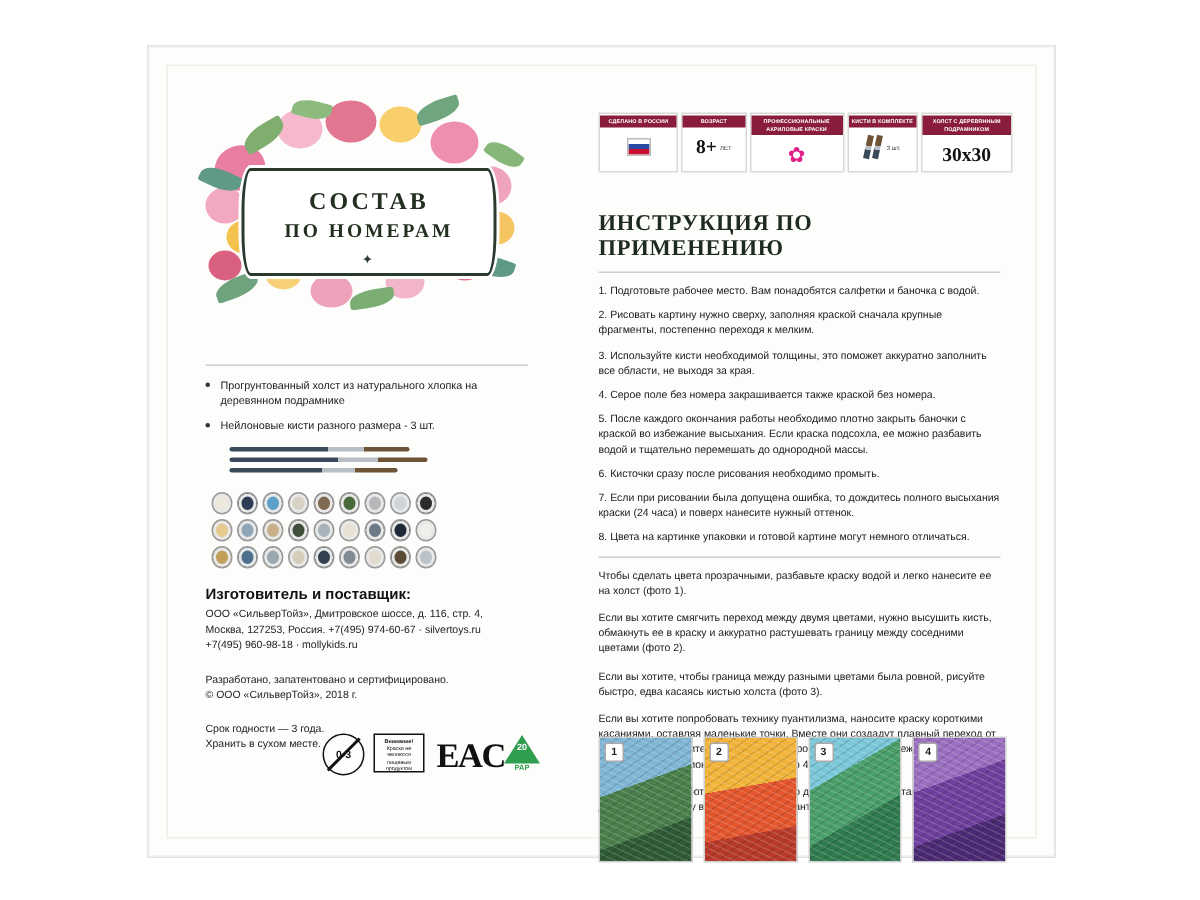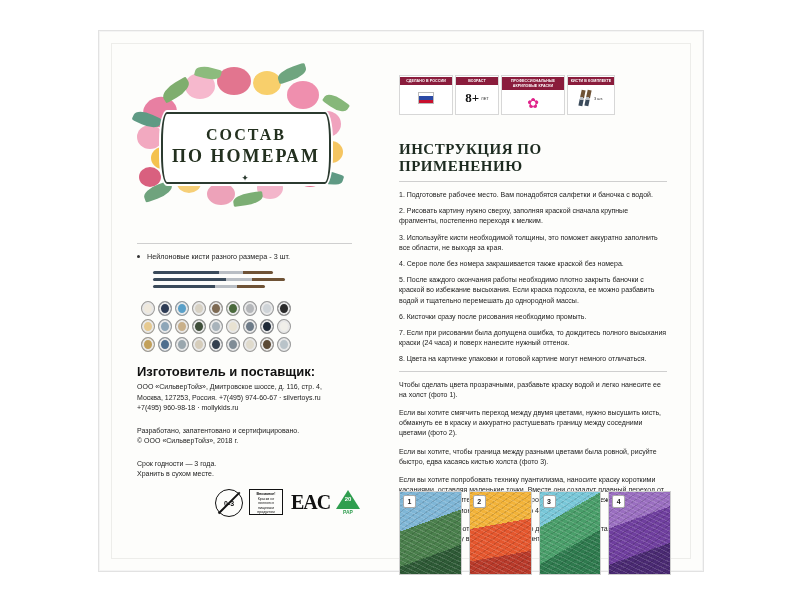--- a/index.html
+++ b/index.html
@@ -77,21 +77,21 @@
     font-family: "Liberation Serif", serif;
     font-weight: bold;
     font-size: 16px;
     letter-spacing: 2px;
     color: #23301f;
     margin-top: 12px;
   }
   .label-plate .l2 {
     font-family: "Liberation Serif", serif;
     font-weight: bold;
-    font-size: 18px;
+    font-size: 13px;
     letter-spacing: 2px;
     color: #23301f;
     margin-top: 2px;
   }
   .label-plate .orn {
     margin-top: 6px;
     font-size: 9px;
     color: #2b3a2f;
     letter-spacing: 2px;
   }
@@ -159,21 +159,21 @@
   }
   .pot {
     width: 13px;
     height: 13px;
     border-radius: 50%;
     border: 1px solid #9a9a9a;
     box-shadow: inset 0 0 0 2px #e8e8e8;
   }
 
   .maker-title {
-    font-size: 13px;
+    font-size: 10px;
     font-weight: bold;
     color: #111;
     margin-bottom: 3px;
   }
   .small-text {
     font-size: 7px;
     line-height: 10.5px;
     color: #222;
   }
   .block-gap { margin-top: 12px; }
@@ -219,21 +219,21 @@
     font-size: 3.6px;
     line-height: 4.6px;
     text-align: center;
     color: #111;
     padding-top: 2px;
     box-sizing: border-box;
   }
   .eac {
     font-family: "Liberation Serif", serif;
     font-weight: bold;
-    font-size: 20px;
+    font-size: 23px;
     color: #111;
     letter-spacing: -1px;
   }
   .recycle {
     width: 30px;
     height: 28px;
     position: relative;
   }
   .rec-tri {
     position: absolute;
@@ -462,20 +462,21 @@
         <div class="label-plate">
           <div class="l1">СОСТАВ</div>
           <div class="l2">ПО НОМЕРАМ</div>
           <div class="orn">✦</div>
         </div>
       </div>
 
       <div style="margin-top:26px;">
         <div class="rule"></div>
         <ul class="kit">
+          <li>Прогрунтованный холст из натурального хлопка на деревянном подрамнике</li>
           <li>Нейлоновые кисти разного размера - 3 шт.</li>
         </ul>
 
         <div class="brushes">
           <div class="brush" style="left:10px;top:2px;width:120px;"></div>
           <div class="brush" style="left:10px;top:9px;width:132px;"></div>
           <div class="brush" style="left:10px;top:16px;width:112px;"></div>
         </div>
 
         <div class="pots">
@@ -585,20 +586,28 @@
       </div>
       <div class="badge" style="width:48px;">
         <div class="cap">КИСТИ
 В КОМПЛЕКТЕ</div>
         <div class="body">
           <span class="brush-ic"></span>
           <span class="brush-ic"></span>
           <span class="tiny" style="margin-left:3px;">3 шт.</span>
         </div>
       </div>
+      <div class="badge" style="width:62px;">
+        <div class="cap">ХОЛСТ
+С ДЕРЕВЯННЫМ
+ПОДРАМНИКОМ</div>
+        <div class="body">
+            <span class="big">30х30</span>
+          </div>
+      </div>
     </div>
 
     <div class="right-col">
       <h2 class="sec">ИНСТРУКЦИЯ ПО ПРИМЕНЕНИЮ</h2>
       <div class="rule"></div>
       <div class="instr-item">1. Подготовьте рабочее место. Вам понадобятся салфетки и баночка с водой.</div>
       <div class="instr-item">2. Рисовать картину нужно сверху, заполняя краской сначала крупные фрагменты, постепенно переходя к мелким.</div>
       <div class="instr-item">3. Используйте кисти необходимой толщины, это поможет аккуратно заполнить все области, не выходя за края.</div>
       <div class="instr-item">4. Серое поле без номера закрашивается также краской без номера.</div>
       <div class="instr-item">5. После каждого окончания работы необходимо плотно закрыть баночки с краской во избежание высыхания. Если краска подсохла, ее можно разбавить водой и тщательно перемешать до однородной массы.</div>

